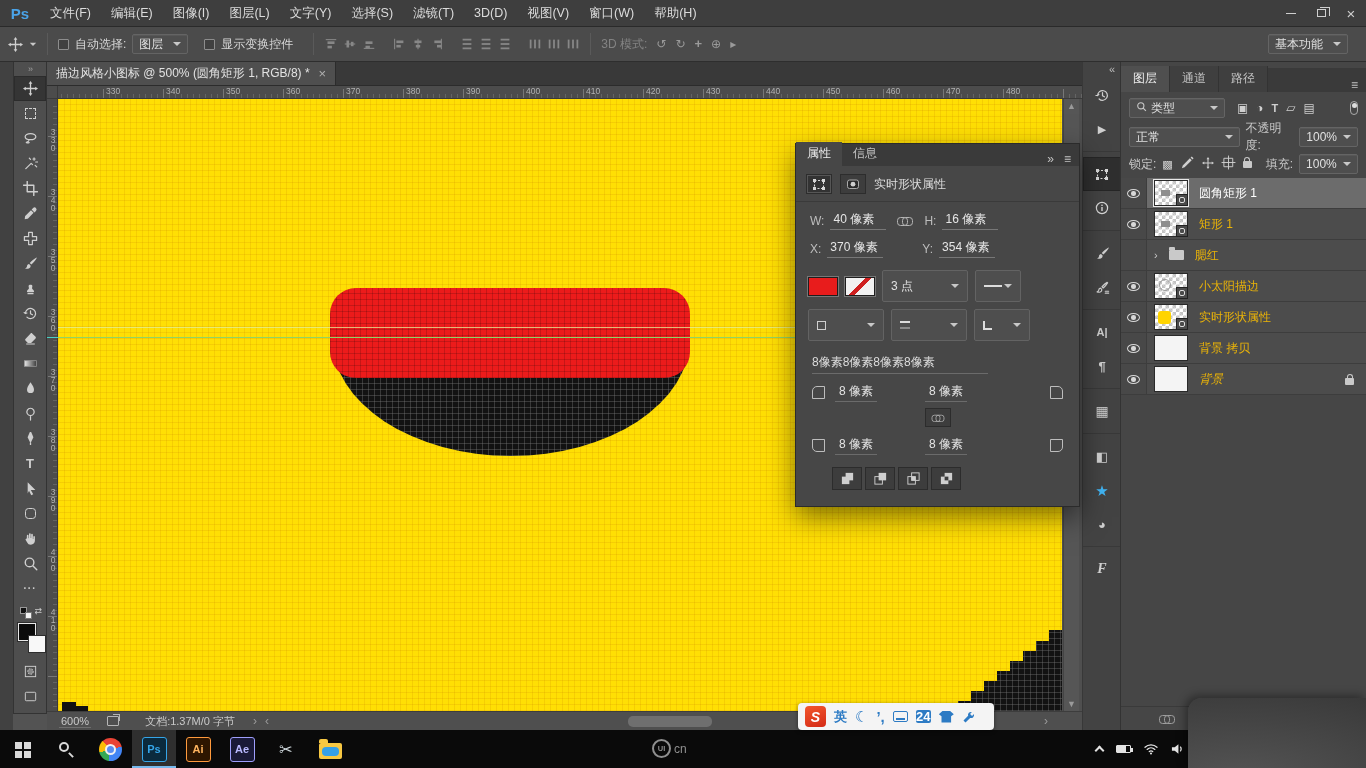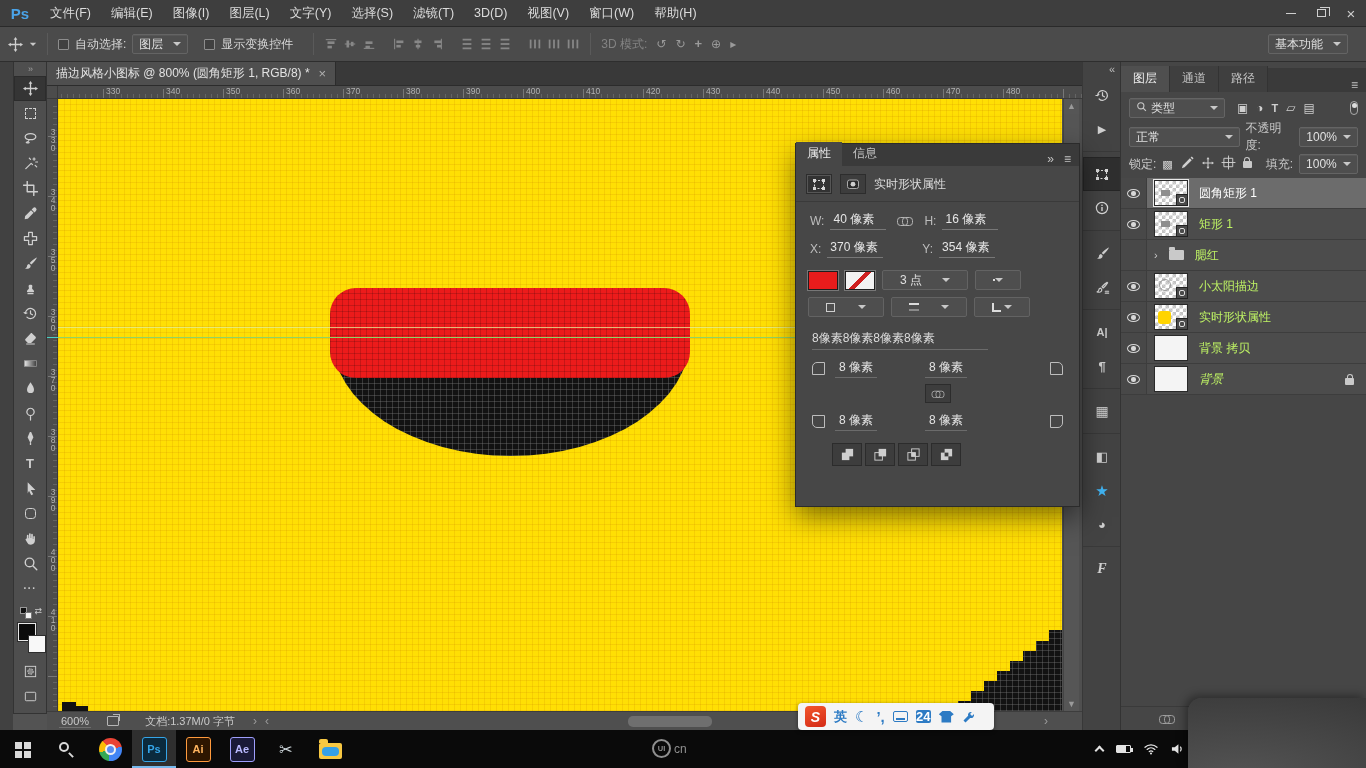--- a/index.html
+++ b/index.html
@@ -143,21 +143,21 @@
                      linear-gradient(45deg,#c3c3c3 25%,transparent 25%,transparent 75%,#c3c3c3 75%);
     background-size:7px 7px; background-position:0 0,3.5px 3.5px; }
   .thumb.white { background:#f4f4f4; }
   .thumb.selected-th { outline:1px solid #e8e8e8; }
   .badge { position:absolute; right:-1px; bottom:-1px; width:12px; height:12px; background:#4a4a4a; border:1px solid #222;
     display:flex; align-items:center; justify-content:center; }
   .badge i { display:block; width:6px; height:6px; border:1px solid #ddd; border-radius:2px; }
   .t-yellow { position:absolute; left:3px; top:6px; width:13px; height:13px; background:#ffd400; border-radius:3px; }
   .t-ring { position:absolute; left:4px; top:5px; width:12px; height:12px; border:1.5px solid #9a9a9a; border-radius:50%; }
   .t-mark { position:absolute; left:6px; top:9px; width:9px; height:6px; background:#8e8e8e; }
-  .lname { font-size:12px; color:#bef264; white-space:nowrap; }
+  .lname { font-size:12px; color:#eab308; white-space:nowrap; }
   .lname.italic { font-style:italic; }
   .gcaret { color:#c9c9c9; font-size:11px; }
   .i-folder { width:15px; height:10px; background:#c9c9c9; border-radius:1px; position:relative; display:inline-block; }
   .i-folder:before { content:''; position:absolute; top:-3px; left:0; width:6px; height:3px; background:#c9c9c9; border-radius:1px 1px 0 0; }
   .rowlock { margin-left:auto; margin-right:12px; align-self:center; }
   .pfooter { position:absolute; left:0; right:0; bottom:0; height:24px; background:#464646; border-top:1px solid #3a3a3a; display:flex; align-items:center; }
   .i-chain { position:relative; width:16px; height:8px; display:inline-block; }
   .i-chain:before,.i-chain:after { content:''; position:absolute; top:0; width:9px; height:7px; border:1.4px solid #b5b5b5; border-radius:3.5px; }
   .i-chain:before { left:0; } .i-chain:after { right:0; }
   .pfooter .i-chain { margin-left:38px; opacity:.8; }
@@ -171,21 +171,21 @@
   .props-head { display:flex; align-items:center; gap:8px; padding:8px 10px 7px; border-bottom:1px solid #3a3a3a; }
   .phbtn { width:26px; height:20px; background:#3d3d3d; border:1px solid #2d2d2d; display:flex; align-items:center; justify-content:center; }
   .phbtn.active { background:#333; box-shadow:inset 0 0 0 1px #565656; }
   .props-title { font-size:12px; color:#dedede; }
   .dimrow { display:flex; align-items:center; gap:6px; padding:9px 14px 0; font-size:12px; color:#bdbdbd; }
   .uval { color:#e6e6e6; border-bottom:1px solid #777; padding:0 3px 1px; min-width:56px; display:inline-block; }
   .fillrow { display:flex; align-items:center; gap:7px; padding:12px 12px 0; }
   .swatch-fill { width:30px; height:19px; background:#e81c1c; border:1px solid #1e1e1e; outline:1px solid #777; }
   .swatch-stroke { width:30px; height:19px; border:1px solid #1e1e1e; outline:1px solid #777;
     background:linear-gradient(135deg,#f2f2f2 43%,#cf2020 43%,#cf2020 57%,#f2f2f2 57%); }
-  .ssel { display:inline-flex; align-items:center; justify-content:space-between; height:20px; padding:0 17px;
+  .ssel { display:inline-flex; align-items:center; justify-content:space-between; height:32px; padding:0 8px;
     background:#4e4e4e; border:1px solid #636363; border-radius:2px; font-size:12px; color:#e0e0e0; }
   .strokeline { width:18px; height:2px; background:#dcdcdc; }
   .optrow { display:flex; gap:7px; padding:7px 12px 0; }
   .radii-summary { margin:13px 16px 0; font-size:12px; color:#dcdcdc; border-bottom:1px solid #6b6b6b; padding-bottom:2px; width:176px; }
   .radrow { display:flex; align-items:center; gap:10px; padding:9px 16px 0; font-size:12px; color:#d6d6d6; }
   .cornerbox { width:13px; height:13px; border:1.3px solid #bdbdbd; }
   .cornerbox.tl { border-radius:5px 0 0 0; } .cornerbox.tr { border-radius:0 5px 0 0; }
   .cornerbox.bl { border-radius:0 0 0 5px; } .cornerbox.br { border-radius:0 0 5px 0; }
   .radval { border-bottom:1px solid #6b6b6b; padding:0 4px 1px; color:#e3e3e3; }
   .chainbtn { width:26px; height:19px; background:#3d3d3d; border:1px solid #2c2c2c; display:flex; align-items:center; justify-content:center; margin:6px auto 0; }
@@ -514,21 +514,21 @@
     <div class="tool" id="screenmode-slot">
         <svg width="15" height="15" viewBox="0 0 16 16">
           <rect x="2.5" y="3.5" width="11" height="9" rx="1" fill="none" stroke="#cfcfcf"></rect>
         </svg>
       </div>
   </div>
 
   <div class="docarea">
     <div class="tabbar">
       <div class="doctab">
-        <span>描边风格小图标 @ 800% (圆角矩形 1, RGB/8) *</span>
+        <span>描边风格小图标 @ 500% (圆角矩形 1, RGB/8) *</span>
         <span class="close">×</span>
       </div>
     </div>
     <div class="ruler-corner"></div>
     <div class="ruler-h" id="ruler-h">
         <span class="hlab" style="left: 48px;">330</span>
         <span class="hlab" style="left: 108px;">340</span>
         <span class="hlab" style="left: 168px;">350</span>
         <span class="hlab" style="left: 228px;">360</span>
         <span class="hlab" style="left: 288px;">370</span>

